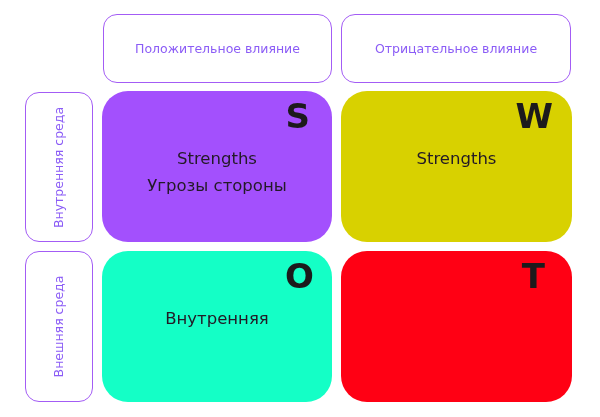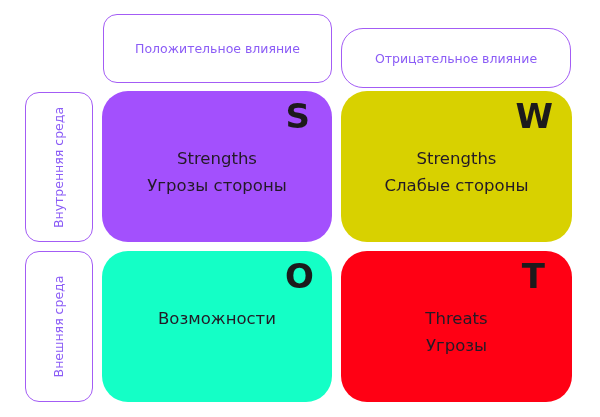--- a/index.html
+++ b/index.html
@@ -58,21 +58,21 @@
       line-height: 27px;
     }
     .quad .text span { display: block; }
   </style>
 </head>
 <body>
 
 <div class="outline-box" style="left:103px; top:14px; width:229px; height:69px;">
   <span>Положительное влияние</span>
 </div>
-<div class="outline-box" style="left:341px; top:28px; width:230px; height:60px;border-radius:22px;">
+<div class="outline-box" style="left:341px; top:14px; width:230px; height:69px;">
   <span>Отрицательное влияние</span>
 </div>
 
 <div class="outline-box side-box" style="left:25px; top:92px; width:68px; height:150px;">
   <span class="side-label">Внутренняя среда</span>
 </div>
 <div class="outline-box side-box" style="left:25px; top:251px; width:68px; height:151px;">
   <span class="side-label">Внешняя среда</span>
 </div>
 
@@ -81,30 +81,25 @@
   <div class="text">
     <span>Strengths</span>
     <span>Угрозы стороны</span>
   </div>
 </div>
 
 <div class="quad" style="left:341px; top:91px; width:231px; height:151px; background:#d8d100;">
   <div class="letter" style="right:19px;">W</div>
   <div class="text">
     <span>Strengths</span>
-    <span>Слабые стороны</span>
   </div>
 </div>
 
 <div class="quad" style="left:102px; top:251px; width:230px; height:151px; background:#14ffc6;">
   <div class="letter" style="right:18px;">O</div>
   <div class="text">
-    <span>Возможности</span>
+    <span>Внутренняя</span>
   </div>
 </div>
 
 <div class="quad" style="left:341px; top:251px; width:231px; height:151px; background:#ff0014;">
   <div class="letter" style="right:27px;">T</div>
-  <div class="text">
-    <span>Threats</span>
-    <span>Угрозы</span>
-  </div>
 </div>
 
 </body></html>

